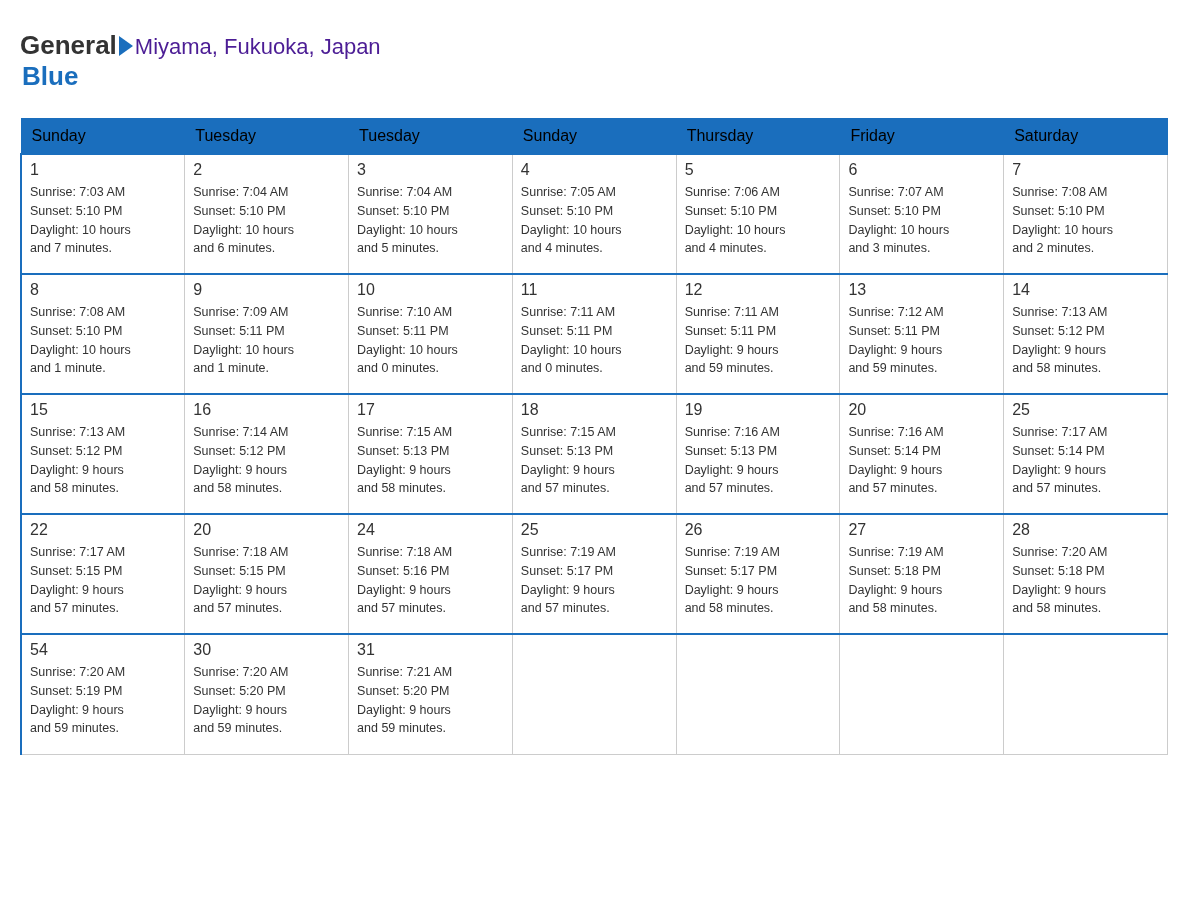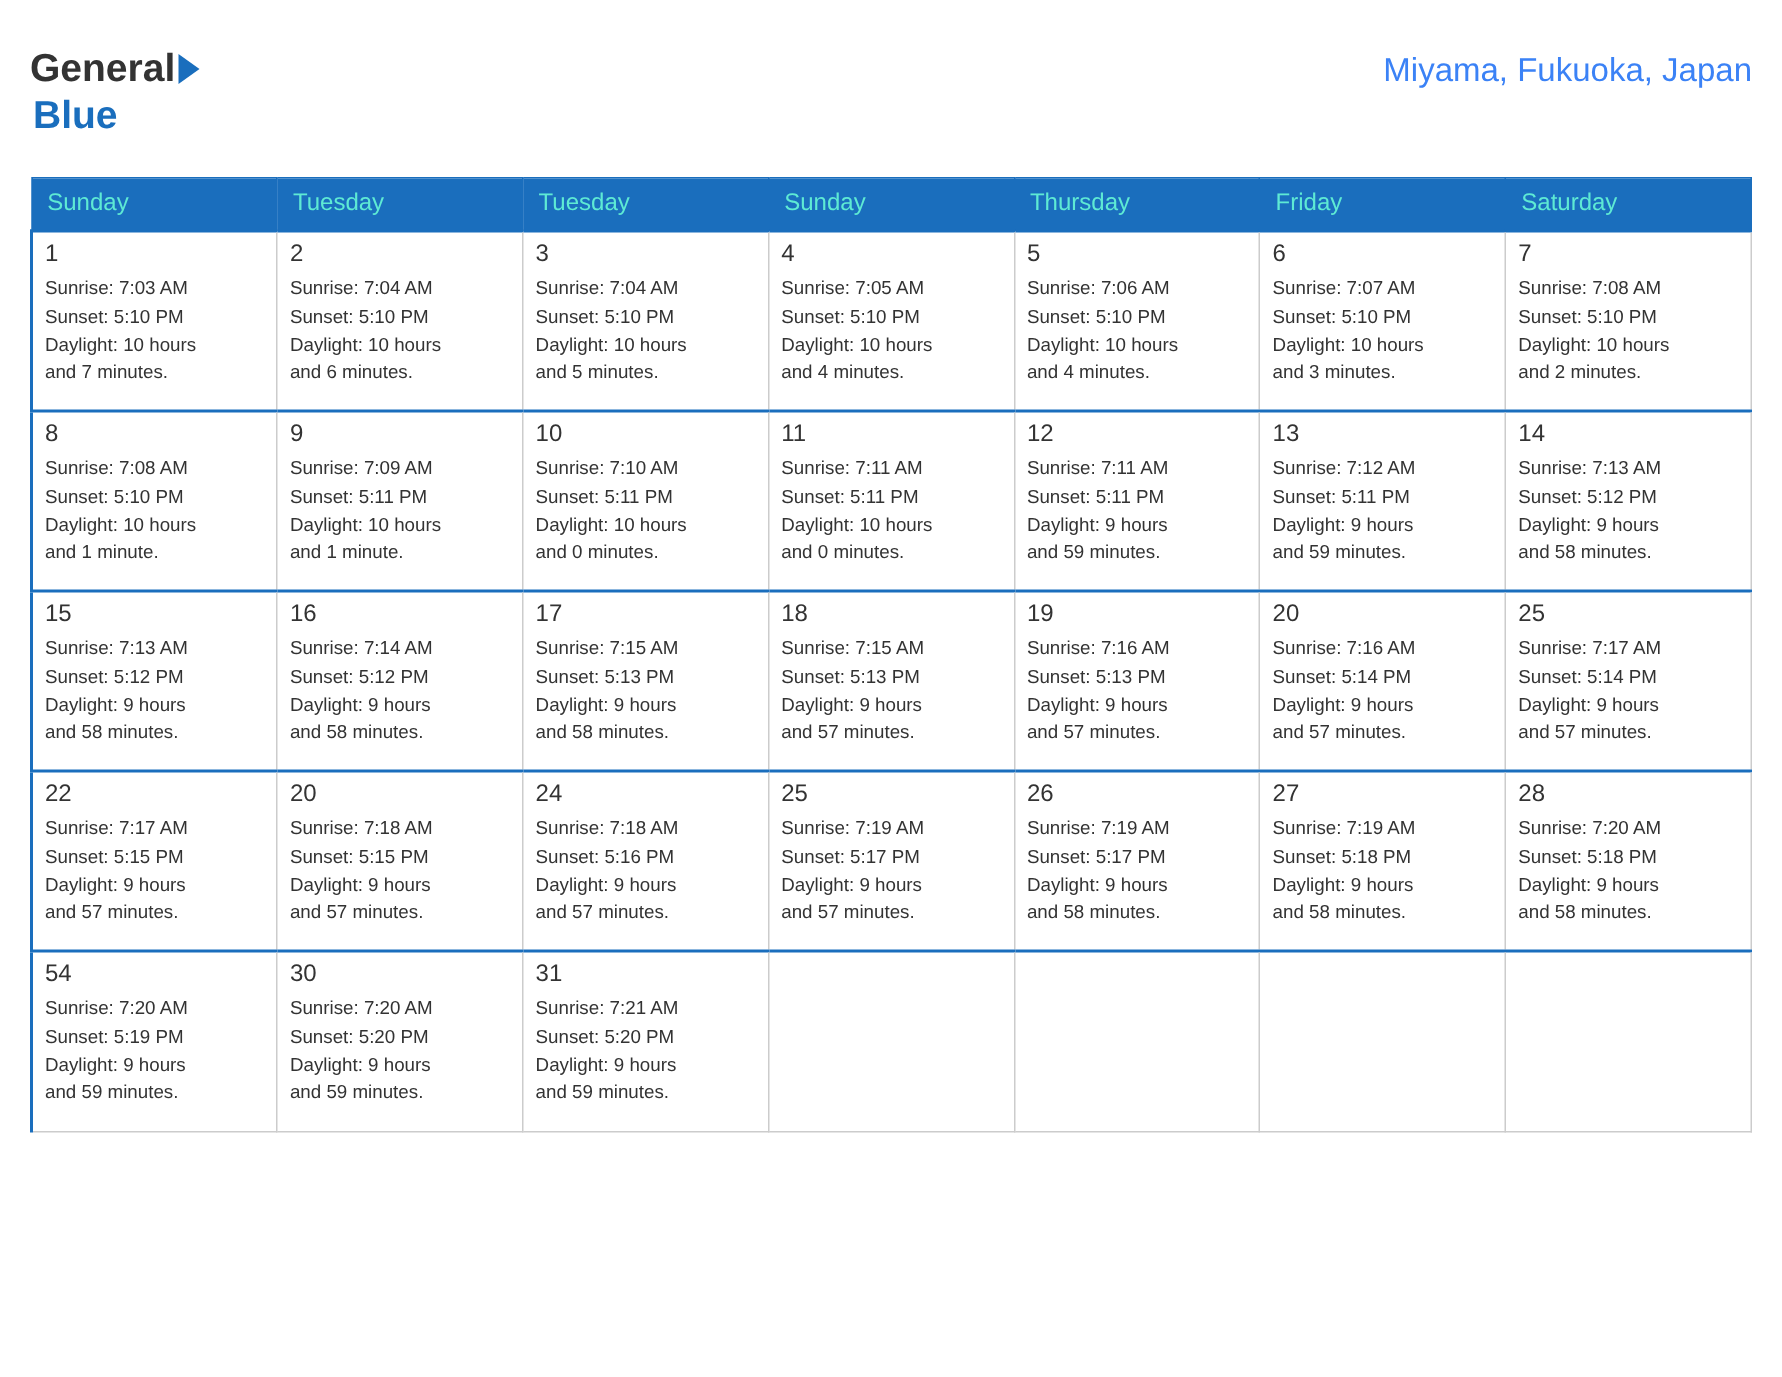--- a/index.html
+++ b/index.html
@@ -6,21 +6,20 @@
     body {
       font-family: Arial, sans-serif;
       background: #fff;
       width: 1188px;
       min-height: 918px;
       padding: 20px;
     }
 
     .header {
       display: flex;
-      justify-content: space-between;
       align-items: flex-start;
       margin-bottom: 16px;
       padding: 10px 0;
     }
 
     .logo {
       display: flex;
       flex-direction: column;
       align-items: flex-start;
     }
@@ -54,33 +53,33 @@
 
     .month-title {
       font-size: 52px;
       font-weight: normal;
       color: #222;
       line-height: 1.1;
     }
 
     .location-title {
       font-size: 22px;
-      color: #3b82f6;
+      color: #4c1d95;
       margin-top: 4px;
     }
 
     .calendar {
       width: 100%;
       border-collapse: collapse;
       table-layout: fixed;
     }
 
     .calendar th {
       background-color: #1a6ebd;
-      color: #5eead4;
+      color: #000000;
       font-size: 16px;
       font-weight: normal;
       padding: 8px 10px;
       text-align: left;
       border: 1px solid #1a6ebd;
     }
 
     .calendar td {
       border: 1px solid #ccc;
       vertical-align: top;

